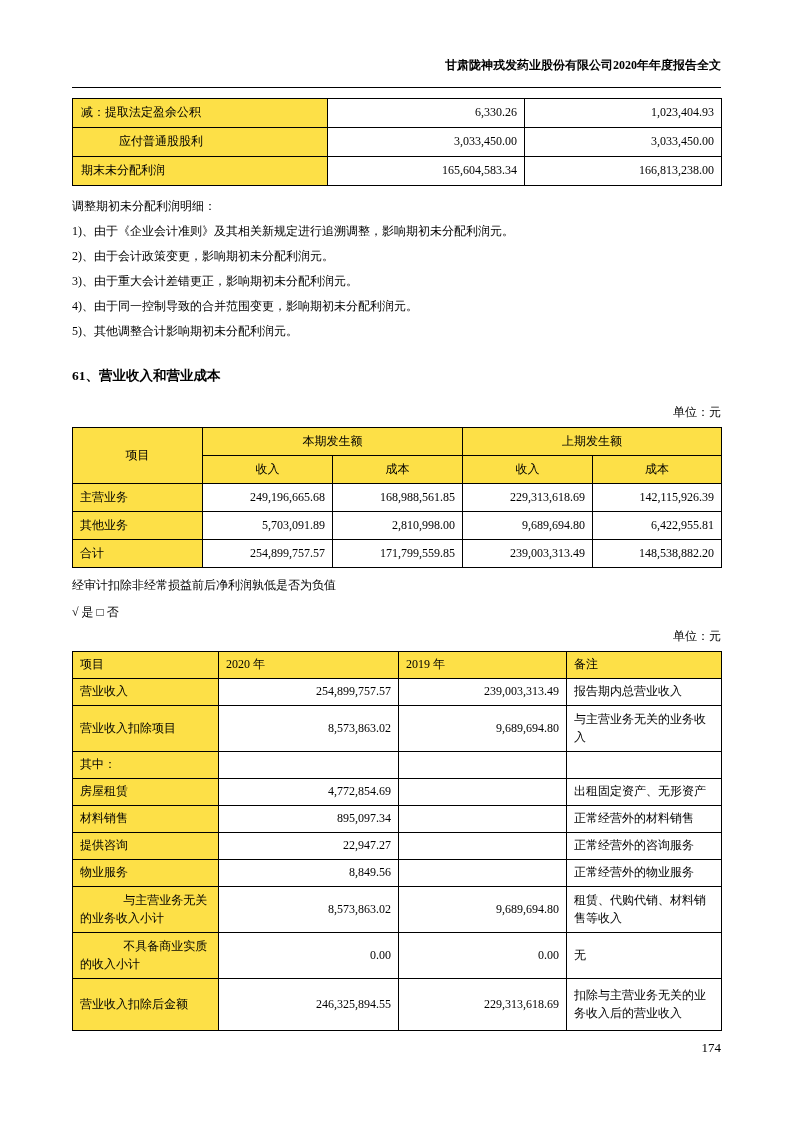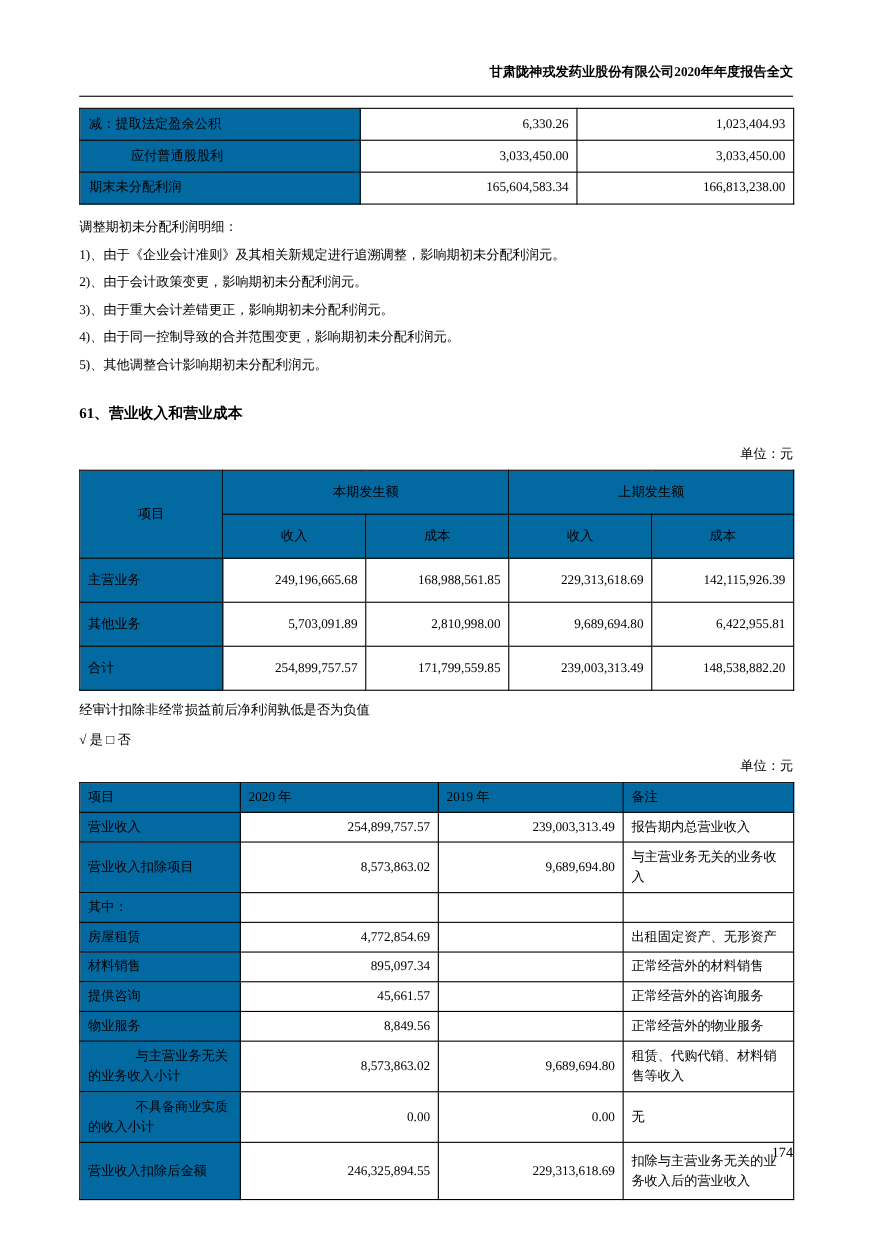--- a/index.html
+++ b/index.html
@@ -27,39 +27,39 @@
     font-size:12px;
   }
   td, th {
     border:1px solid #000;
     padding:3px 7px;
     vertical-align:middle;
     font-weight:normal;
     word-break:break-all;
     line-height:1.45;
   }
-  .gray { background:#0369a1;margin-top:40px; }
+  .gray { background:#fde047;margin-top:40px; }
   .num  { text-align:right; }
   .ctr  { text-align:center; }
   .t1 { margin-top:10px; }
   .t1 td { height:29px; }
   .t1 .lbl { padding-left:8px; }
   .t1 .lbl-indent { padding-left:46px; }
   .notes { margin-top:13px; }
   .notes p { margin-top:10px; line-height:1.25; }
   .notes p:first-child { margin-top:0; }
   .sec-heading {
     margin-top:28px;
     font-weight:bold;
     font-size:13.5px;
     font-family:"Liberation Serif", serif;
   }
   .unit { text-align:right; margin-top:19px; }
   .t2 { margin-top:6px; }
-  .t2 td { height:40px; }
+  .t2 td { height:28px; }
   .audit-line1 { margin-top:9px; }
   .audit-line2 { margin-top:10px; }
   .unit2 { text-align:right; margin-top:7px; }
   .t3 { margin-top:6px; }
   .t3 td { height:27px; }
   .t3 .tall td { height:46px; }
   .t3 .taller td { height:52px; }
   .hang { text-indent:3.6em; }
   .page-number {
     position:absolute;
@@ -202,21 +202,21 @@
       <td>出租固定资产、无形资产</td>
     </tr>
     <tr>
       <td class="gray">材料销售</td>
       <td class="num">895,097.34</td>
       <td class="num"></td>
       <td>正常经营外的材料销售</td>
     </tr>
     <tr>
       <td class="gray">提供咨询</td>
-      <td class="num">45,661.57</td>
+      <td class="num">22,947.27</td>
       <td class="num"></td>
       <td>正常经营外的咨询服务</td>
     </tr>
     <tr>
       <td class="gray">物业服务</td>
       <td class="num">8,849.56</td>
       <td class="num"></td>
       <td>正常经营外的物业服务</td>
     </tr>
     <tr class="tall">

